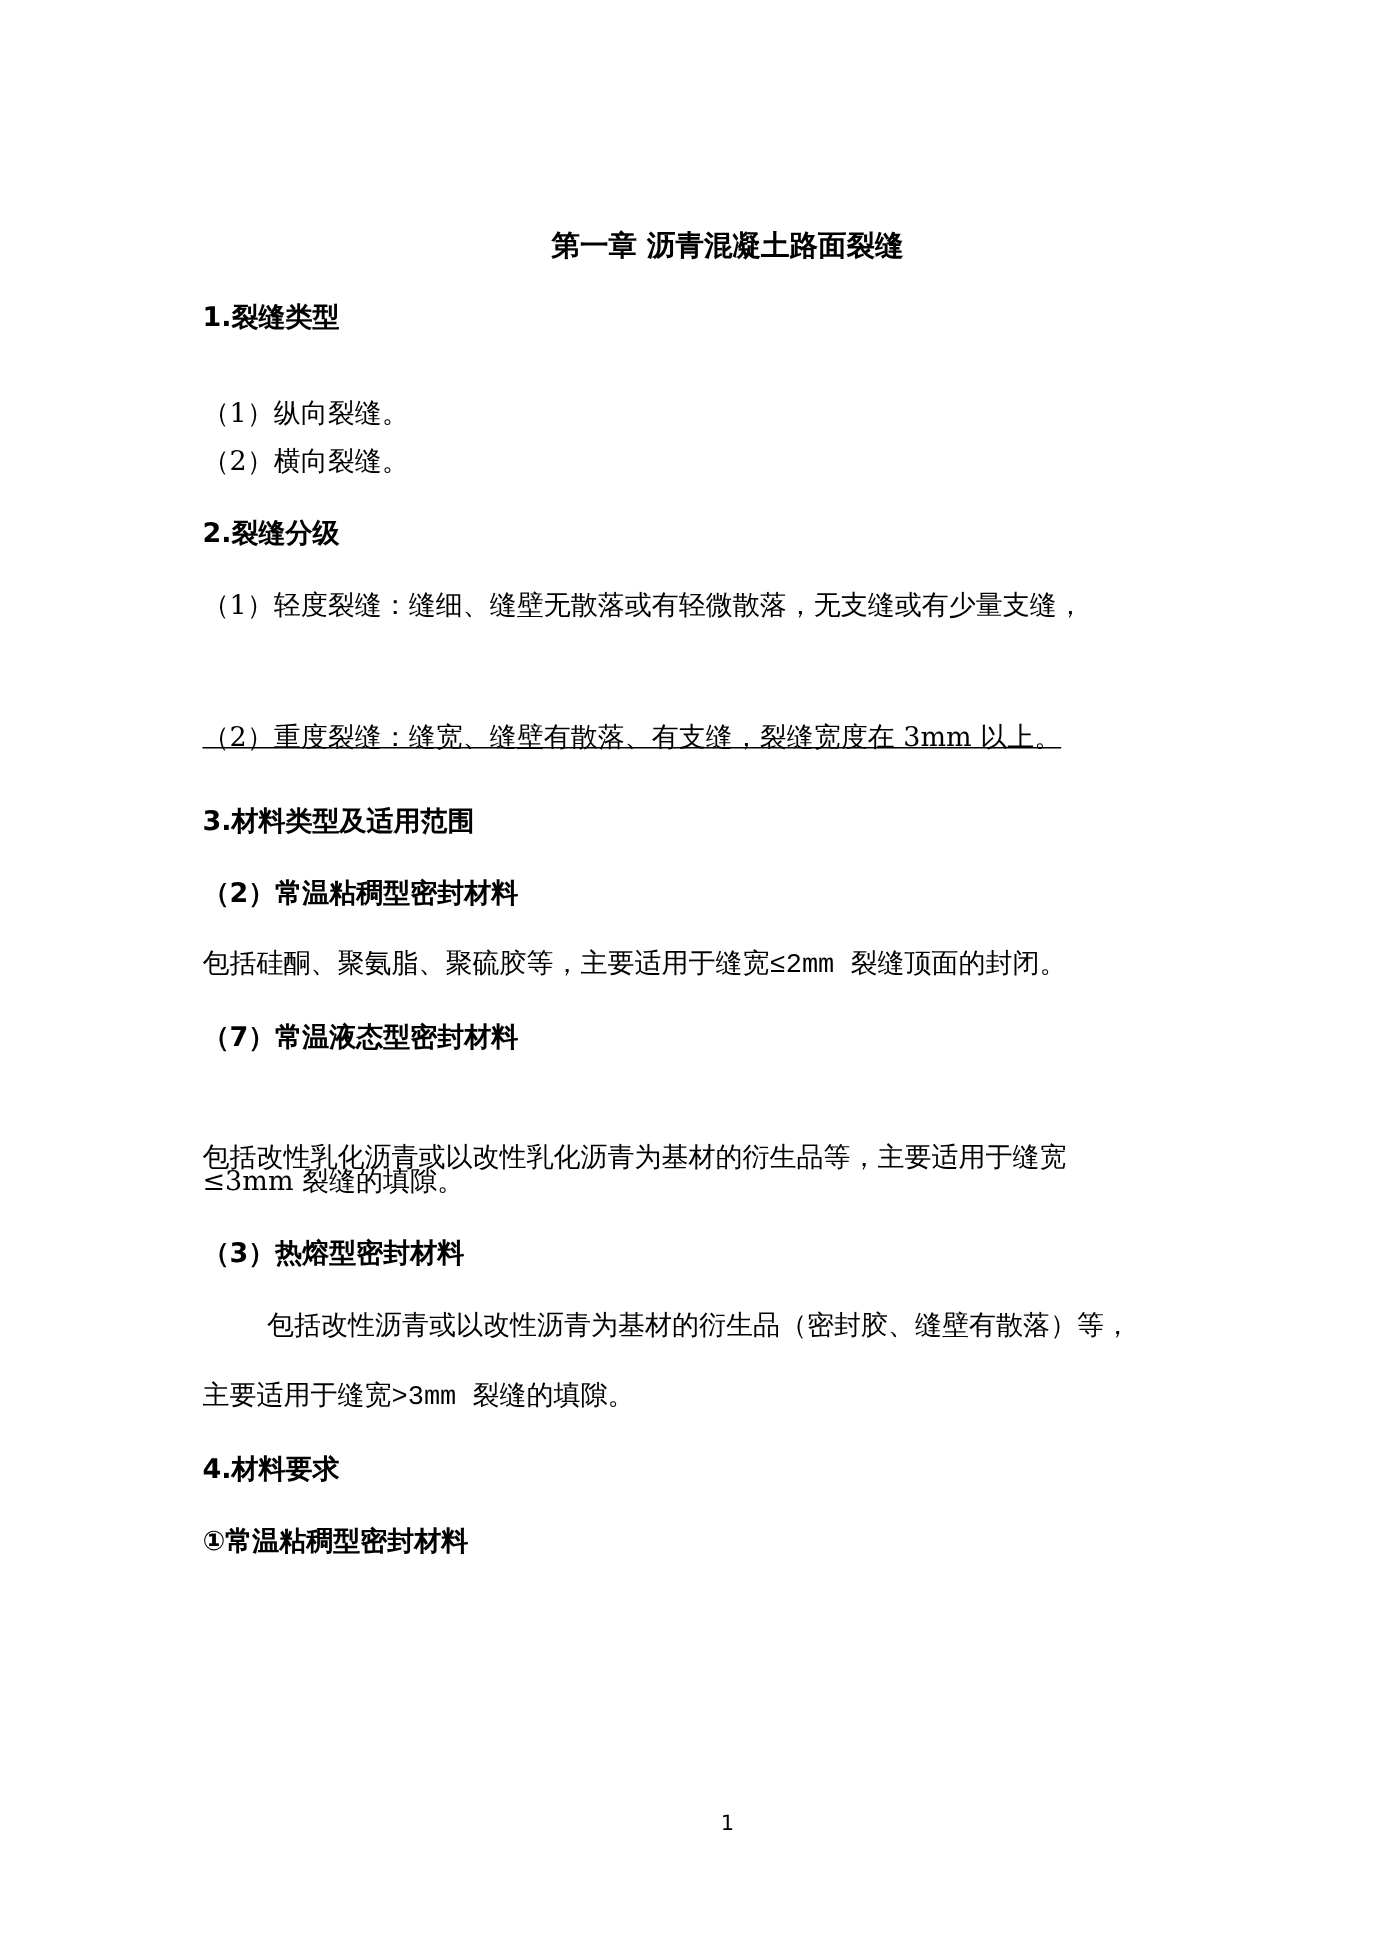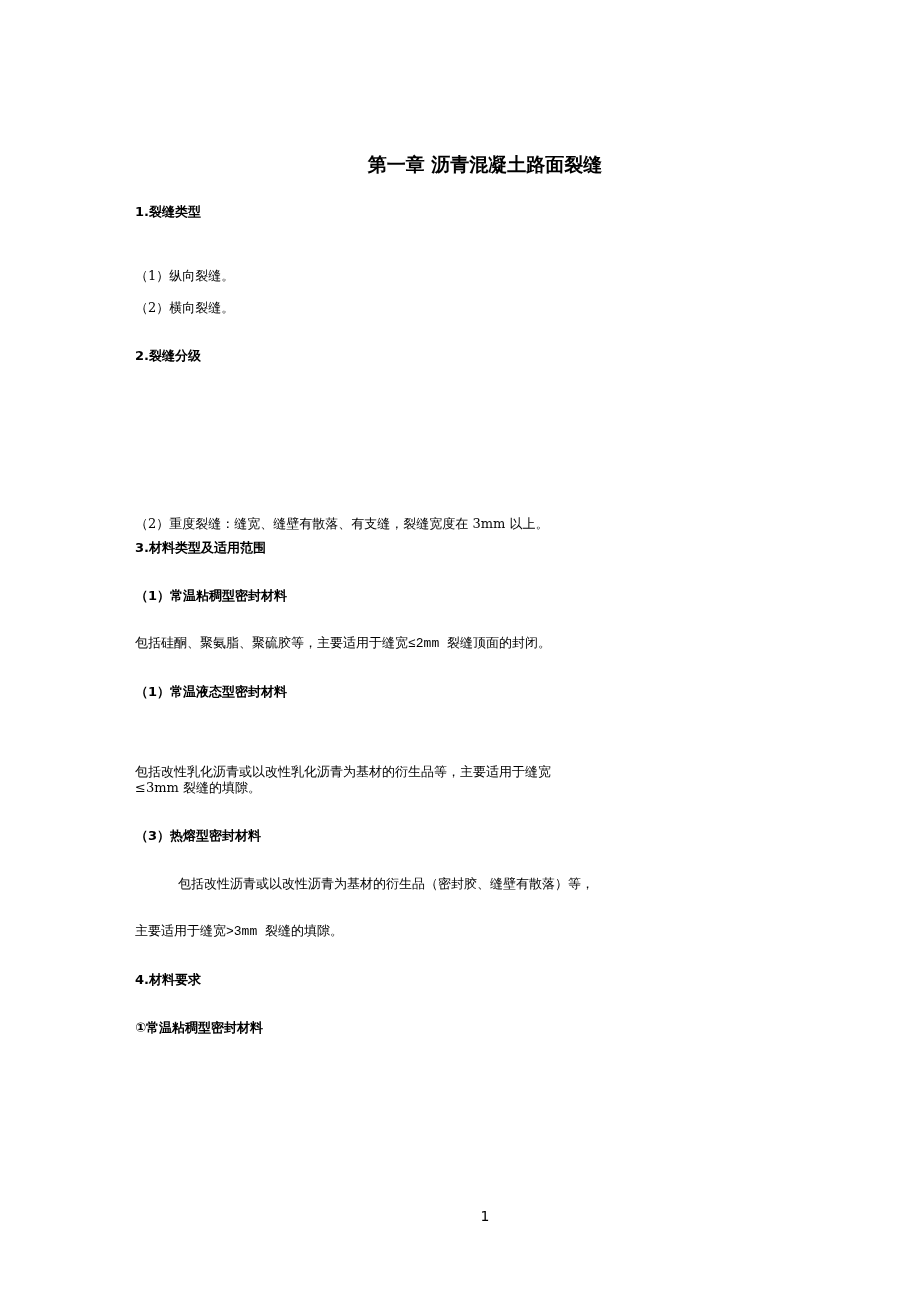--- a/index.html
+++ b/index.html
@@ -20,21 +20,21 @@
       left: 0;
       top: 0;
       width: 920px;
       height: 1302px;
       margin-left: 12px;
     }
     .line {
       position: absolute;
       left: 123px;
       white-space: nowrap;
-      font-size: 13px;
+      font-size: 18px;
       line-height: 24px;
     }
     .bold {
       font-weight: bold;
       font-family: "DejaVu Sans", "Liberation Sans", sans-serif;
     }
     .title {
       left: 0;
       width: 946px;
       text-align: center;
@@ -57,27 +57,28 @@
 
 <div class="page">
 
   <div class="line bold title" style="top:152px;">第一章  沥青混凝土路面裂缝</div>
 
   <div class="line bold" style="top:200px;">1.裂缝类型</div>
   <div class="line indent-item" style="top:264px;">（1）纵向裂缝。</div>
   <div class="line indent-item" style="top:296px;">（2）横向裂缝。</div>
 
   <div class="line bold" style="top:344px;">2.裂缝分级</div>
-  <div class="line indent-item" style="top:512px;">（2）重度裂缝：缝宽、缝壁有散落、有支缝，裂缝宽度在 3mm 以上。</div>
+  <div class="line indent-item" style="top:392px;">（1）轻度裂缝：缝细、缝壁无散落或有轻微散落，无支缝或有少量支缝，</div>
+  <div class="line indent-item" style="top:480px;text-decoration:underline;">（2）重度裂缝：缝宽、缝壁有散落、有支缝，裂缝宽度在 3mm 以上。</div>
 
   <div class="line bold" style="top:536px;">3.材料类型及适用范围</div>
-  <div class="line bold indent-item" style="top:584px;">（1）常温粘稠型密封材料</div>
+  <div class="line bold indent-item" style="top:584px;">（2）常温粘稠型密封材料</div>
   <div class="line" style="top:632px;font-family:Liberation Mono, monospace;">包括硅酮、聚氨脂、聚硫胶等，主要适用于缝宽≤2mm 裂缝顶面的封闭。</div>
 
-  <div class="line bold indent-item" style="top:680px;">（1）常温液态型密封材料</div>
+  <div class="line bold indent-item" style="top:680px;">（7）常温液态型密封材料</div>
   <div class="line" style="top:760px;">包括改性乳化沥青或以改性乳化沥青为基材的衍生品等，主要适用于缝宽</div>
   <div class="line" style="top:776px;">≤3mm 裂缝的填隙。</div>
 
   <div class="line bold indent-item" style="top:824px;">（3）热熔型密封材料</div>
   <div class="line indent-para" style="top:872px;">包括改性沥青或以改性沥青为基材的衍生品（密封胶、缝壁有散落）等，</div>
   <div class="line" style="top:920px;font-family:Liberation Mono, monospace;">主要适用于缝宽&gt;3mm 裂缝的填隙。</div>
 
   <div class="line bold" style="top:968px;">4.材料要求</div>
   <div class="line bold" style="top:1016px;">①常温粘稠型密封材料</div>
 

